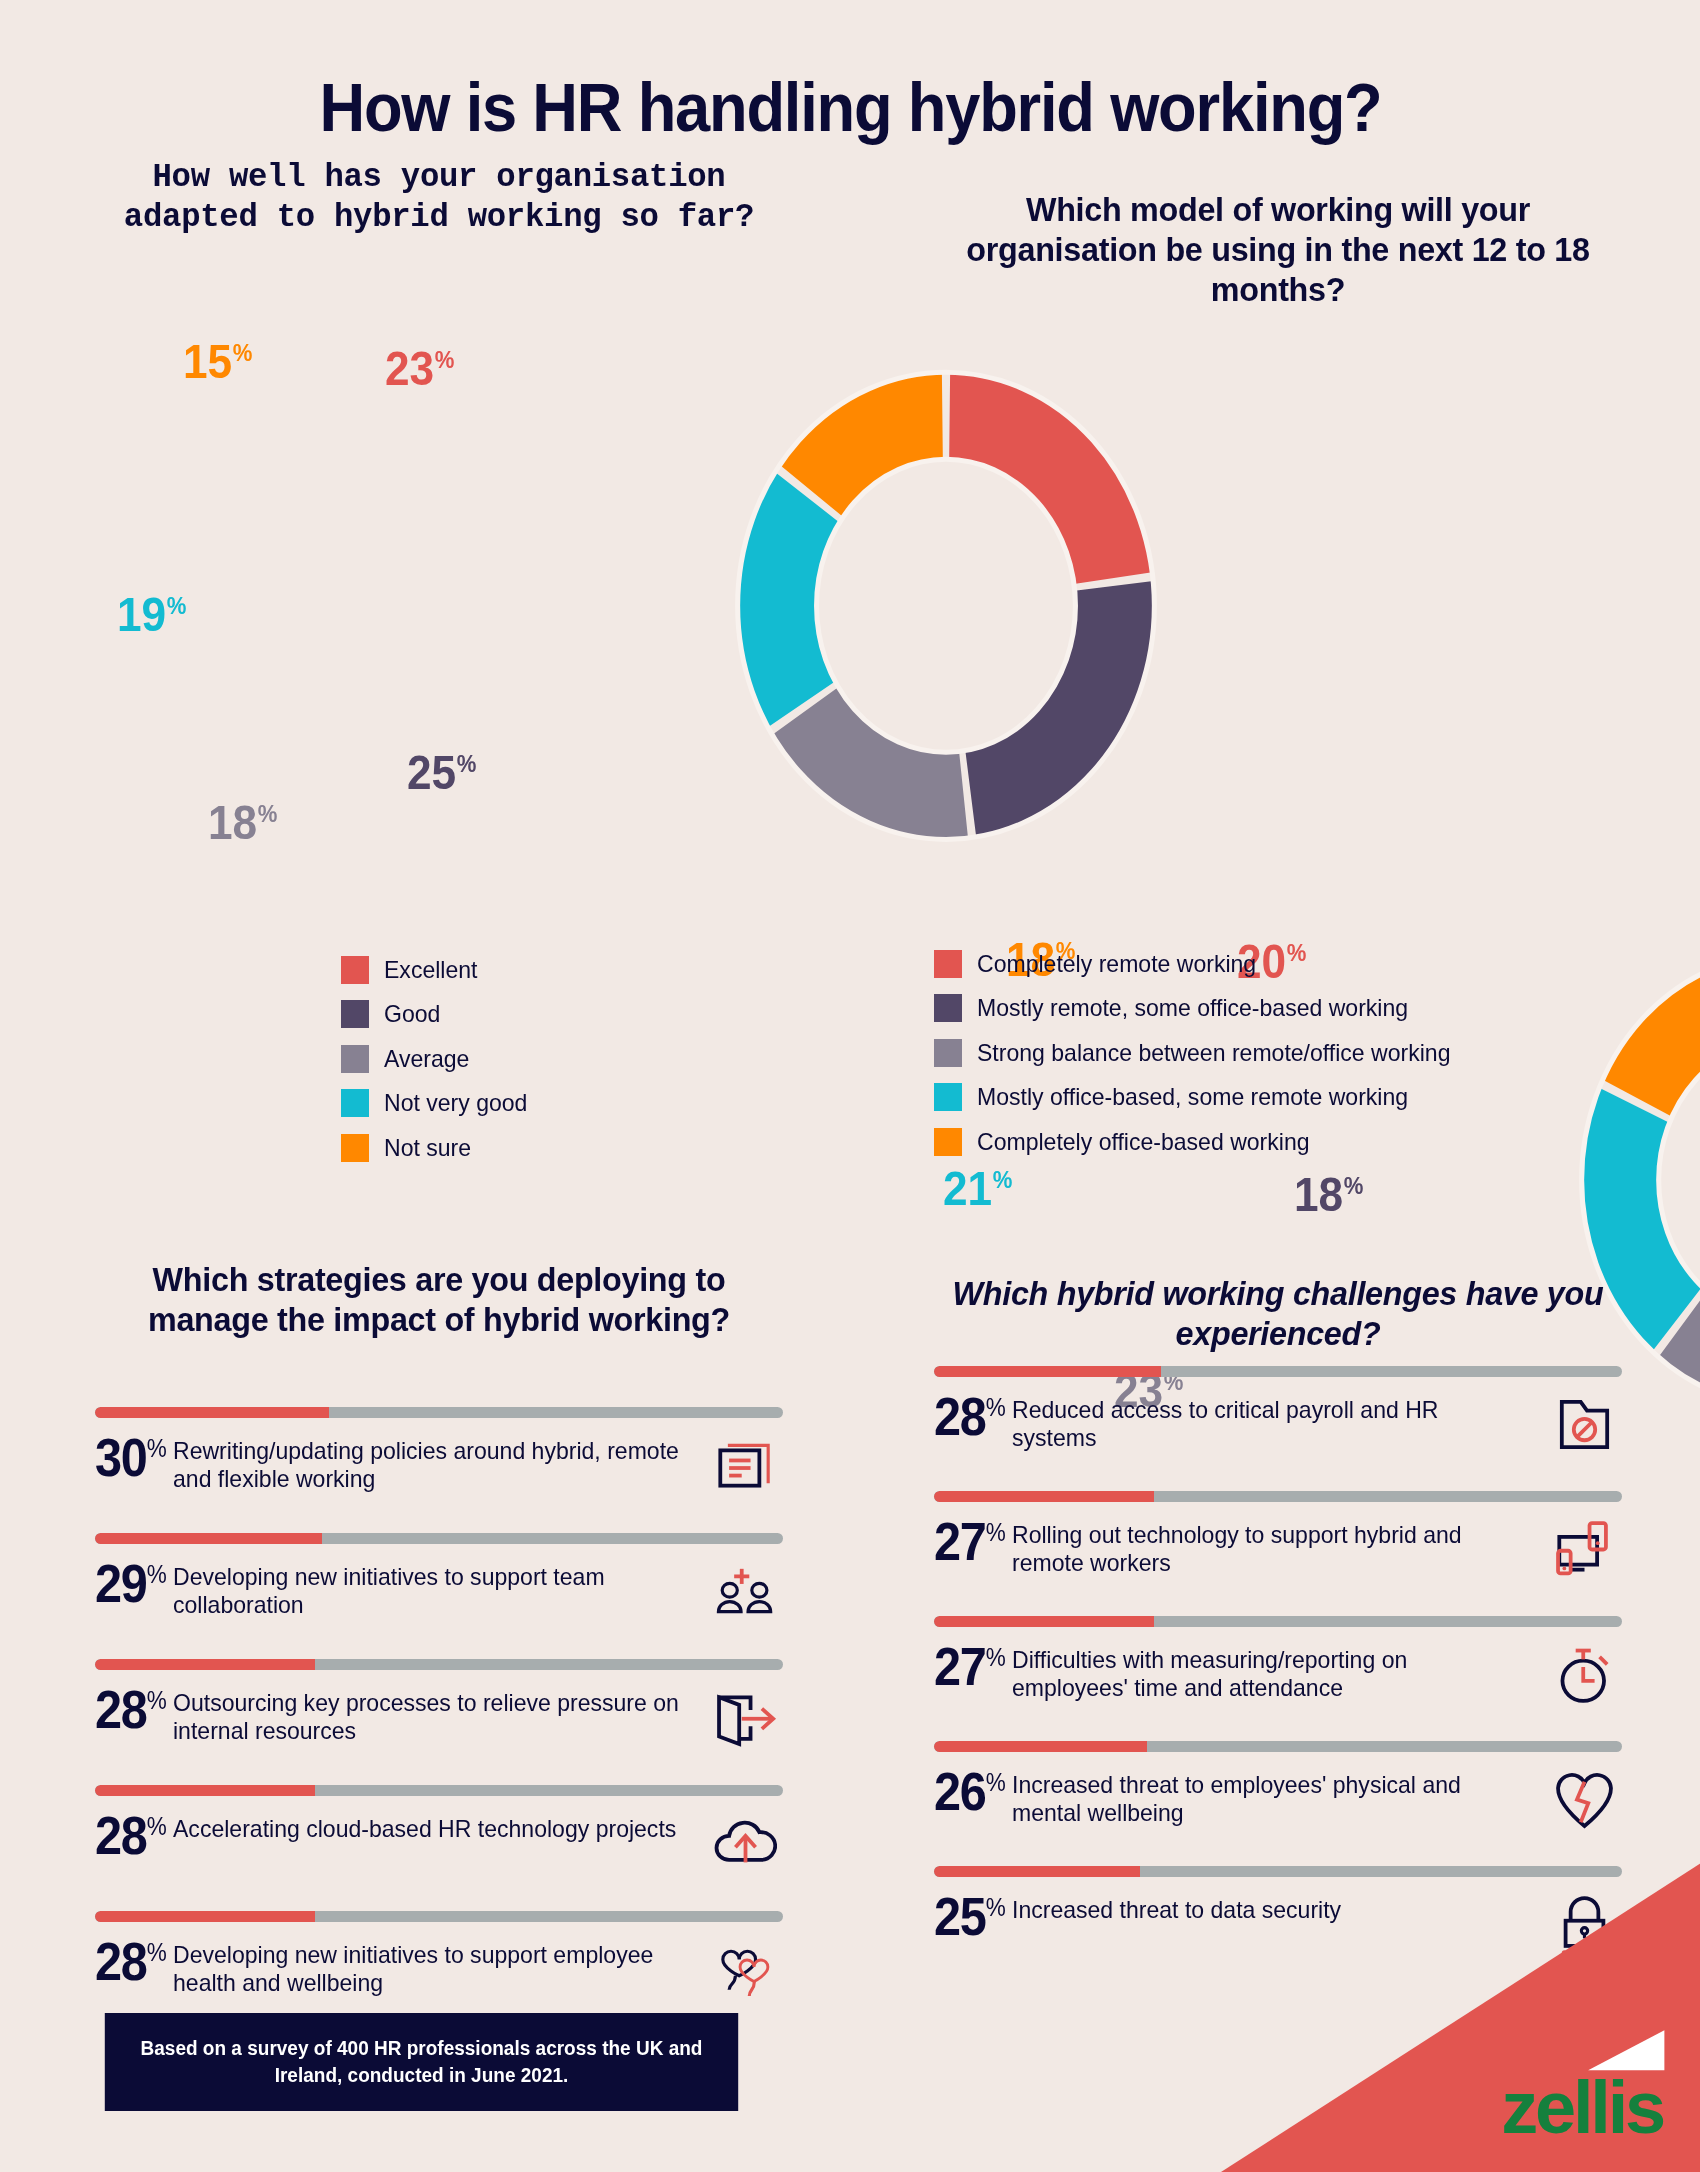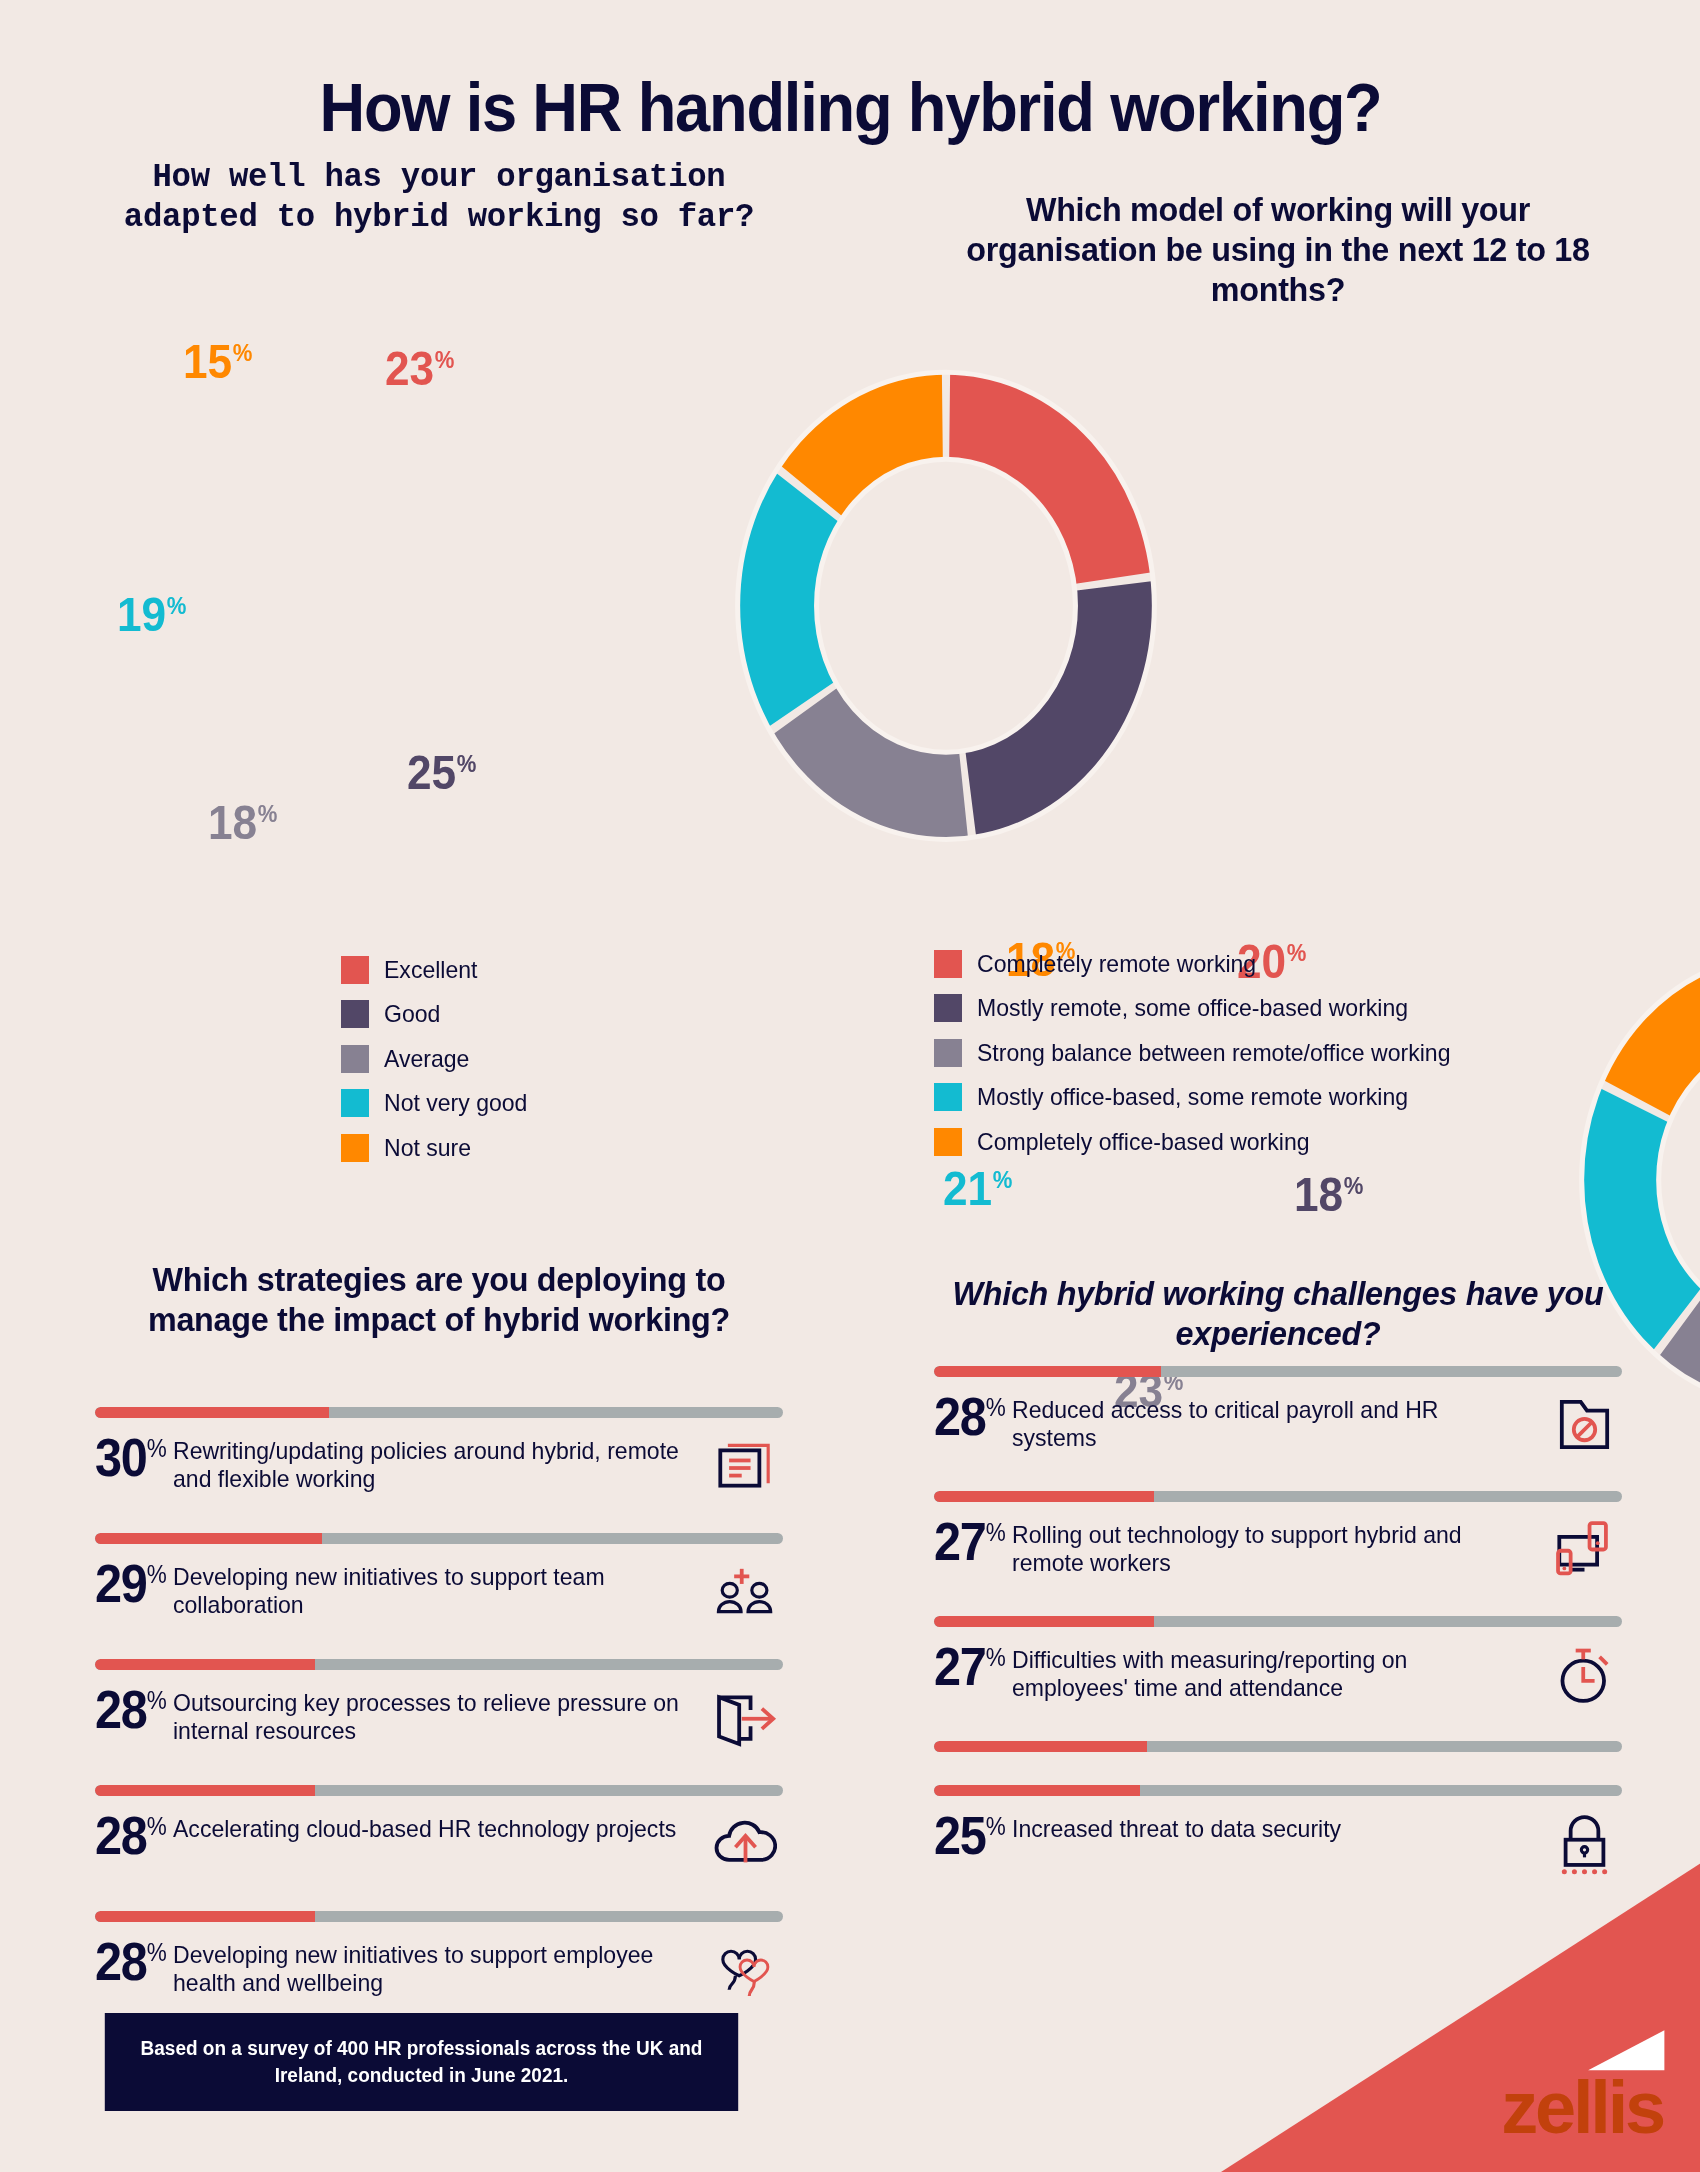--- a/index.html
+++ b/index.html
@@ -158,21 +158,21 @@
   }
   .brand-logo {
     position: absolute;
     right: 38px; bottom: 35px;
     display: flex;
     align-items: flex-end;
   }
   .brand-text {
     font-size: 74px;
     font-weight: 700;
-    color: #c2410c;
+    color: #15803d;
     letter-spacing: -3.2px;
     line-height: 0.8;
   }
 </style>
 </head>
 <body>
 
 <div class="page">
 
   <div class="main-title">How is HR handling hybrid working?</div>
@@ -413,20 +413,28 @@
                 <line x1="48" y1="12" x2="48" y2="26" stroke="#E25550" stroke-width="6"></line>
                 <line x1="74" y1="22" x2="86" y2="34" stroke="#E25550" stroke-width="6"></line>
                 <polyline points="48,38 48,60 66,60" fill="none" stroke="#E25550" stroke-width="6"></polyline>
               </svg></div>
           </div>
         </div>
         <div class="stat-row" style="margin-bottom: 33px;">
           <div class="bar">
             <div class="bar-fill" style="width: 31%;"></div>
           </div>
+          <div class="stat-body">
+            <div class="stat-num">26<sup>%</sup></div>
+            <div class="stat-text">Increased threat to employees' physical and mental wellbeing</div>
+            <div class="stat-icon"><svg viewBox="0 0 100 100" width="63" height="63">
+                <path d="M50 92 C 14 62 8 44 8 32 A 22 22 0 0 1 50 24 A 22 22 0 0 1 92 32 C 92 44 86 62 50 92 Z" fill="none" stroke="#0B0B36" stroke-width="6"></path>
+                <polyline points="50,22 38,50 56,56 44,86" fill="none" stroke="#E25550" stroke-width="6"></polyline>
+              </svg></div>
+          </div>
         </div>
         <div class="stat-row" style="margin-bottom: 33px;">
           <div class="bar">
             <div class="bar-fill" style="width: 30%;"></div>
           </div>
           <div class="stat-body">
             <div class="stat-num">25<sup>%</sup></div>
             <div class="stat-text">Increased threat to data security</div>
             <div class="stat-icon"><svg viewBox="0 0 100 100" width="63" height="63">
                 <path d="M28 44 V30 a22 22 0 0 1 44 0 V44" fill="none" stroke="#0B0B36" stroke-width="6"></path>

